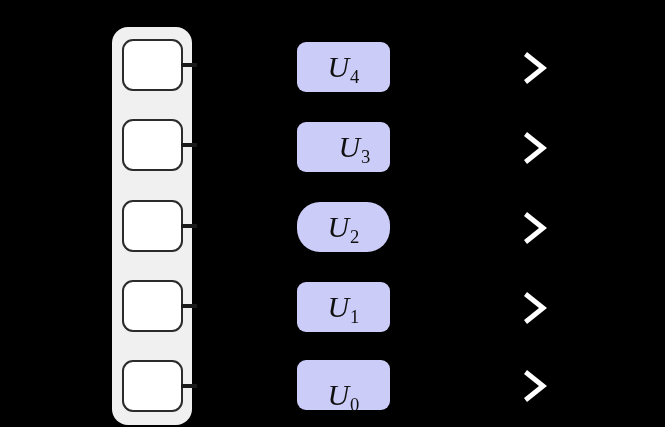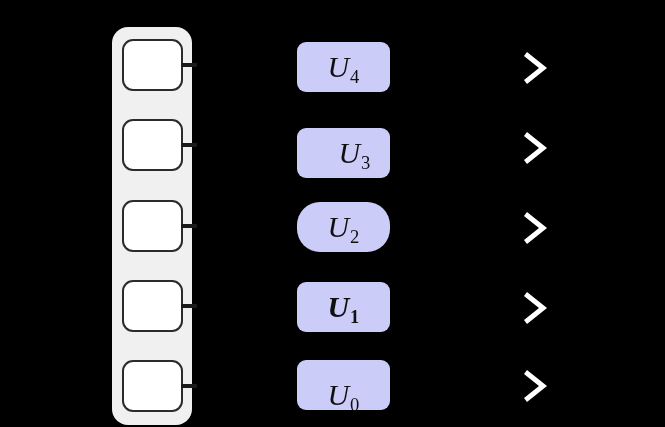--- a/index.html
+++ b/index.html
@@ -107,21 +107,21 @@
     <span class="u-label"><span>U</span><sub>4</sub></span>
   </div>
   <div class="chevron" style="top:51px;">
     <svg viewBox="0 0 26 34" xmlns="http://www.w3.org/2000/svg" aria-hidden="true">
       <path d="M4 1 L24 17 L4 33 L1 29 L16 17 L1 5 Z" fill="#FFFFFF"></path>
     </svg>
   </div>
 
   <div class="reg-box" style="top:119px;"></div>
   <div class="stub" style="top:143px;"></div>
-  <div class="u-box" style="top:128px;padding-left:22px;">
+  <div class="u-box" style="top:122px;padding-left:22px;">
     <span class="u-label"><span>U</span><sub>3</sub></span>
   </div>
   <div class="chevron" style="top:131px;">
     <svg viewBox="0 0 26 34" xmlns="http://www.w3.org/2000/svg" aria-hidden="true">
       <path d="M4 1 L24 17 L4 33 L1 29 L16 17 L1 5 Z" fill="#FFFFFF"></path>
     </svg>
   </div>
 
   <div class="reg-box" style="top:200px;"></div>
   <div class="stub" style="top:224px;"></div>
@@ -129,21 +129,21 @@
     <span class="u-label"><span>U</span><sub>2</sub></span>
   </div>
   <div class="chevron" style="top:211px;">
     <svg viewBox="0 0 26 34" xmlns="http://www.w3.org/2000/svg" aria-hidden="true">
       <path d="M4 1 L24 17 L4 33 L1 29 L16 17 L1 5 Z" fill="#FFFFFF"></path>
     </svg>
   </div>
 
   <div class="reg-box" style="top:280px;"></div>
   <div class="stub" style="top:304px;"></div>
-  <div class="u-box" style="top:282px;font-weight:bold;">
+  <div class="u-box" style="top:282px;">
     <span class="u-label"><span>U</span><sub>1</sub></span>
   </div>
   <div class="chevron" style="top:291px;">
     <svg viewBox="0 0 26 34" xmlns="http://www.w3.org/2000/svg" aria-hidden="true">
       <path d="M4 1 L24 17 L4 33 L1 29 L16 17 L1 5 Z" fill="#FFFFFF"></path>
     </svg>
   </div>
 
   <div class="reg-box" style="top:360px;"></div>
   <div class="stub" style="top:384px;"></div>

